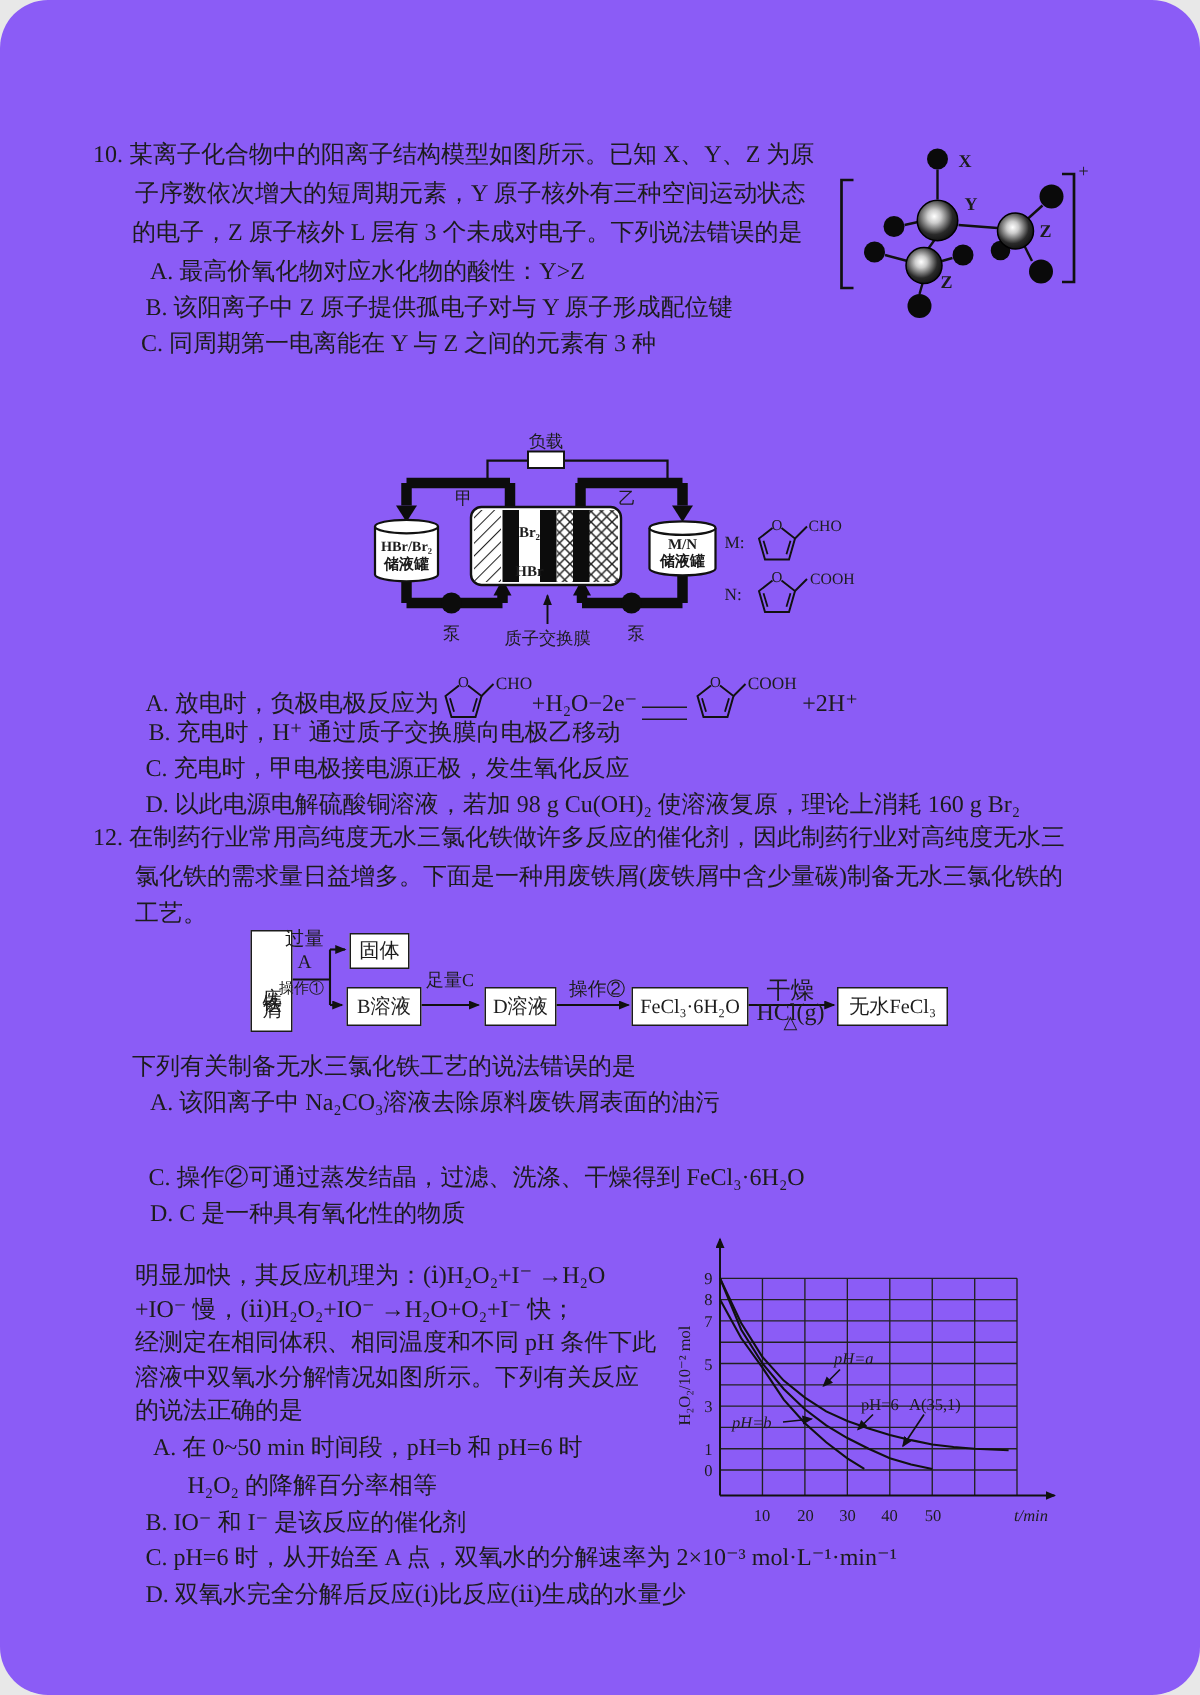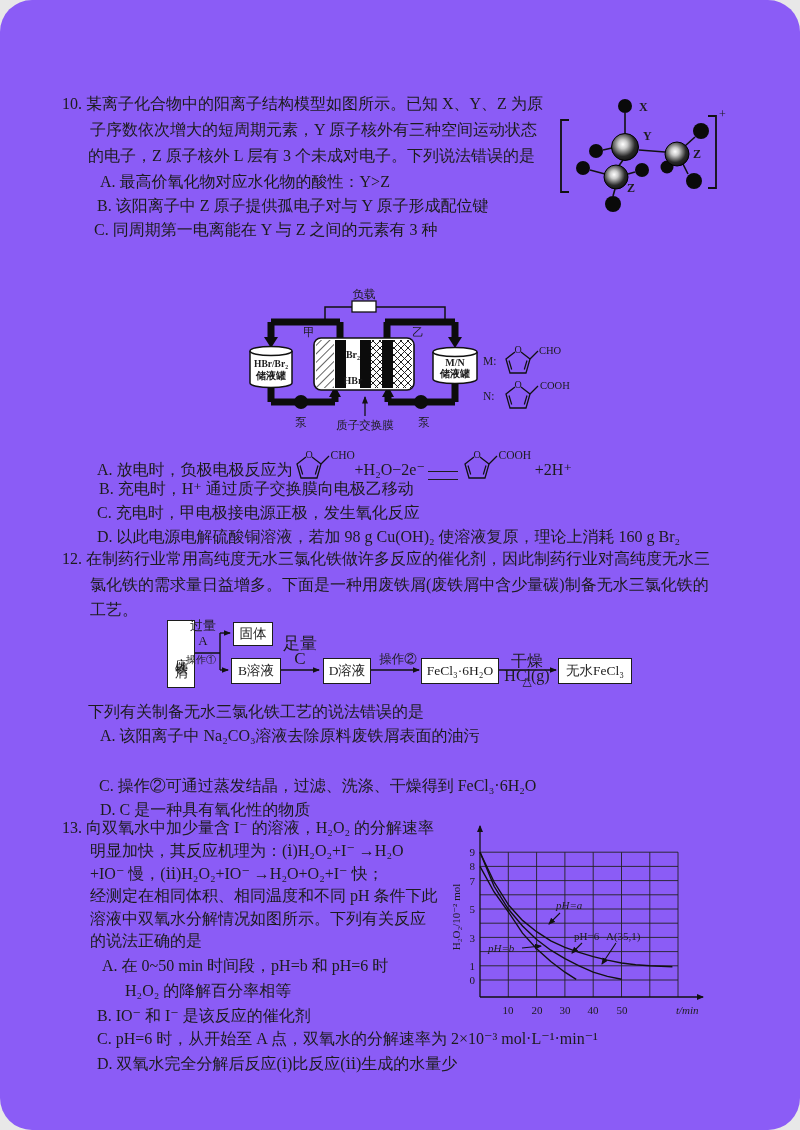--- a/index.html
+++ b/index.html
@@ -203,35 +203,34 @@
       </g>
     </svg>
     <div class="fbx vtext" style="left:27px;top:8px;width:26px;height:66px;font-size:13px">废铁屑</div>
     <div class="flbl" style="left:47px;top:6px;width:32px">
       <span>过量</span><br>
       <span>A</span>
     </div>
     <div class="flbl" style="left:40px;top:40px;width:42px;font-size:10px">操作①</div>
     <div class="fbx" style="left:93px;top:10px;width:38px;height:22px">固体</div>
     <div class="fbx" style="left:91px;top:46px;width:48px;height:24px">B溶液</div>
-    <div class="flbl" style="left:141px;top:24px;width:38px;font-size:17px">足量C</div>
+    <div class="flbl" style="left:141px;top:34px;width:38px;font-size:12px">足量C</div>
     <div class="fbx" style="left:183px;top:46px;width:46px;height:24px">D溶液</div>
     <div class="flbl" style="left:238px;top:40px;width:40px;font-size:12.5px">操作②</div>
     <div class="fbx" style="left:281px;top:46px;width:76px;height:24px">FeCl₃·6H₂O</div>
     <div class="flbl" style="left:356px;top:41px;width:62px;font-size:16px">干燥HCl(g)</div>
     <div class="flbl" style="left:379px;top:62px;width:16px;font-size:12px">△</div>
     <div class="fbx" style="left:418px;top:46px;width:72px;height:24px">无水FeCl₃</div>
   </div>
 
   <div class="line" style="left:88px;top:702px">下列有关制备无水三氯化铁工艺的说法错误的是</div>
   <div class="line" style="left:100px;top:726px">A. 该阳离子中 Na₂CO₃溶液去除原料废铁屑表面的油污</div>
   <div class="line" style="left:99px;top:776px">C. 操作②可通过蒸发结晶，过滤、洗涤、干燥得到 FeCl₃·6H₂O</div>
   <div class="line" style="left:100px;top:800px">D. C 是一种具有氧化性的物质</div>
 
-  <div class="line" style="left:62px;top:818px">13. 向双氧水中加少量含 I⁻ 的溶液，H₂O₂ 的分解速率</div>
   <div class="line" style="left:90px;top:841px">明显加快，其反应机理为：(ⅰ)H₂O₂+I⁻ →H₂O</div>
   <div class="line" style="left:90px;top:864px">+IO⁻ 慢，(ⅱ)H₂O₂+IO⁻ →H₂O+O₂+I⁻ 快；</div>
   <div class="line" style="left:90px;top:886px">经测定在相同体积、相同温度和不同 pH 条件下此</div>
   <div class="line" style="left:90px;top:909px">溶液中双氧水分解情况如图所示。下列有关反应</div>
   <div class="line" style="left:90px;top:931px">的说法正确的是</div>
   <div class="line" style="left:102px;top:956px">A. 在 0~50 min 时间段，pH=b 和 pH=6 时</div>
   <div class="line" style="left:125px;top:981px">H₂O₂ 的降解百分率相等</div>
   <div class="line" style="left:97px;top:1006px">B. IO⁻ 和 I⁻ 是该反应的催化剂</div>
   <div class="line" style="left:97px;top:1029px">C. pH=6 时，从开始至 A 点，双氧水的分解速率为 2×10⁻³ mol·L⁻¹·min⁻¹</div>
   <div class="line" style="left:97px;top:1054px">D. 双氧水完全分解后反应(ⅰ)比反应(ⅱ)生成的水量少</div>

